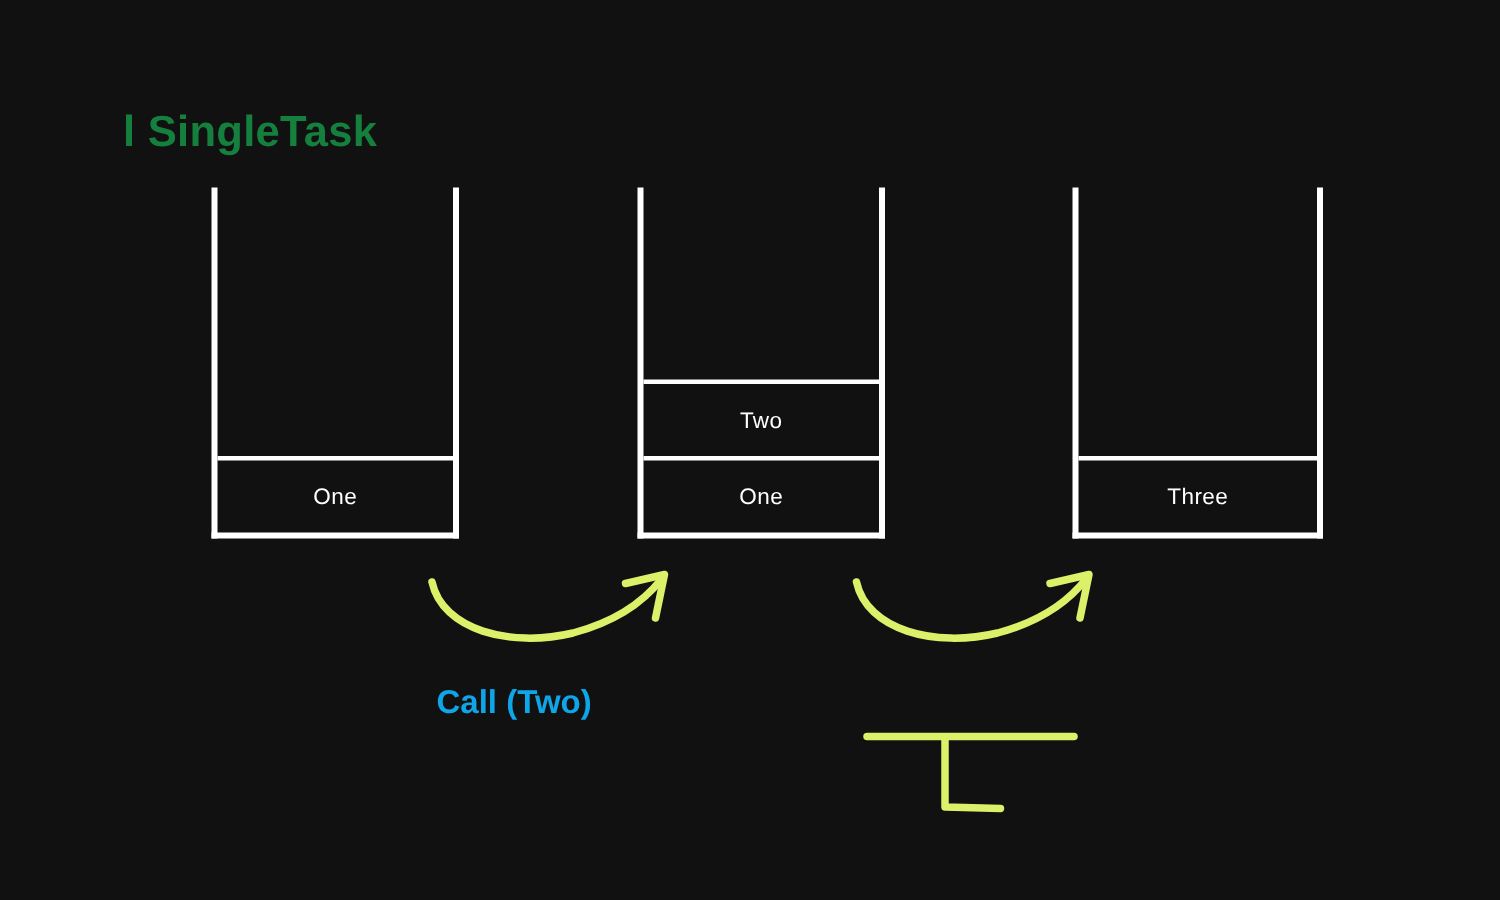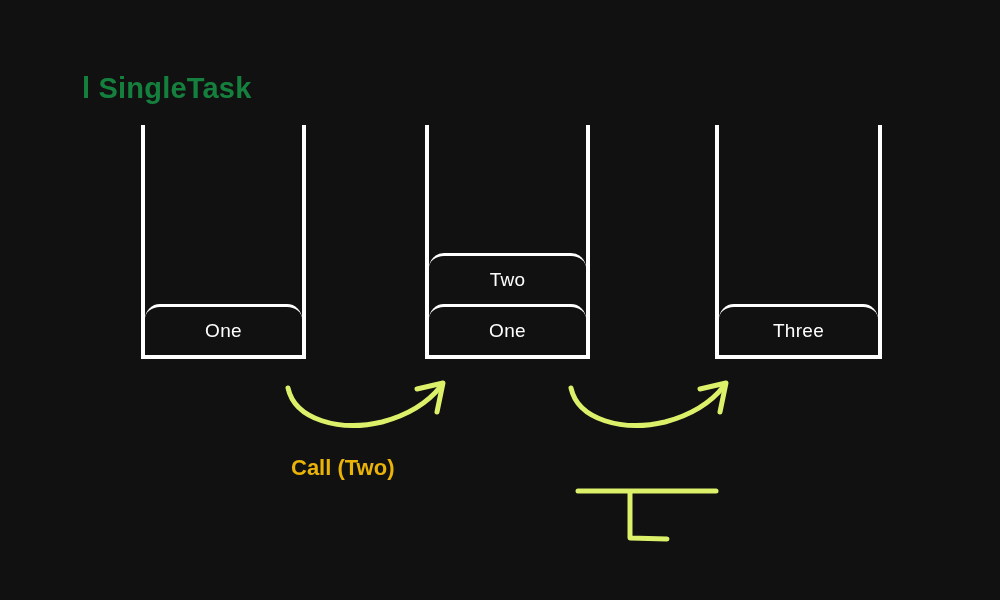--- a/index.html
+++ b/index.html
@@ -43,45 +43,44 @@
     justify-content: flex-end;
   }
   .stack-cell {
     box-sizing: border-box;
     height: 51px;
     border-top: 3px solid #ffffff;
     display: flex;
     align-items: center;
     justify-content: center;
     color: #ffffff;
-    font-size: 19px;
+    font-size: 15px;
     font-weight: normal;
     letter-spacing: 0.3px;
-    border-radius: 15px;
   }
 
   #stack-1 { left: 141px; width: 165px; }
   #stack-2 { left: 425px; width: 165px; }
   #stack-3 { left: 715px; width: 167px; }
 
   
   #overlay {
     position: absolute;
     left: 0; top: 0;
     width: 1000px;
     height: 600px;
     pointer-events: none;
   }
 
   
   .call-label {
     position: absolute;
     font-size: 22px;
     font-weight: bold;
-    color: #eab308;
+    color: #0ea5e9;
     white-space: nowrap;
   }
   #call-label-1 { left: 291px; top: 455px; }
   #call-label-2 { left: 575px; top: 455px; }
 
   #singletask-label {
     position: absolute;
     left: 679px;
     top: 523px;
     font-size: 22px;

